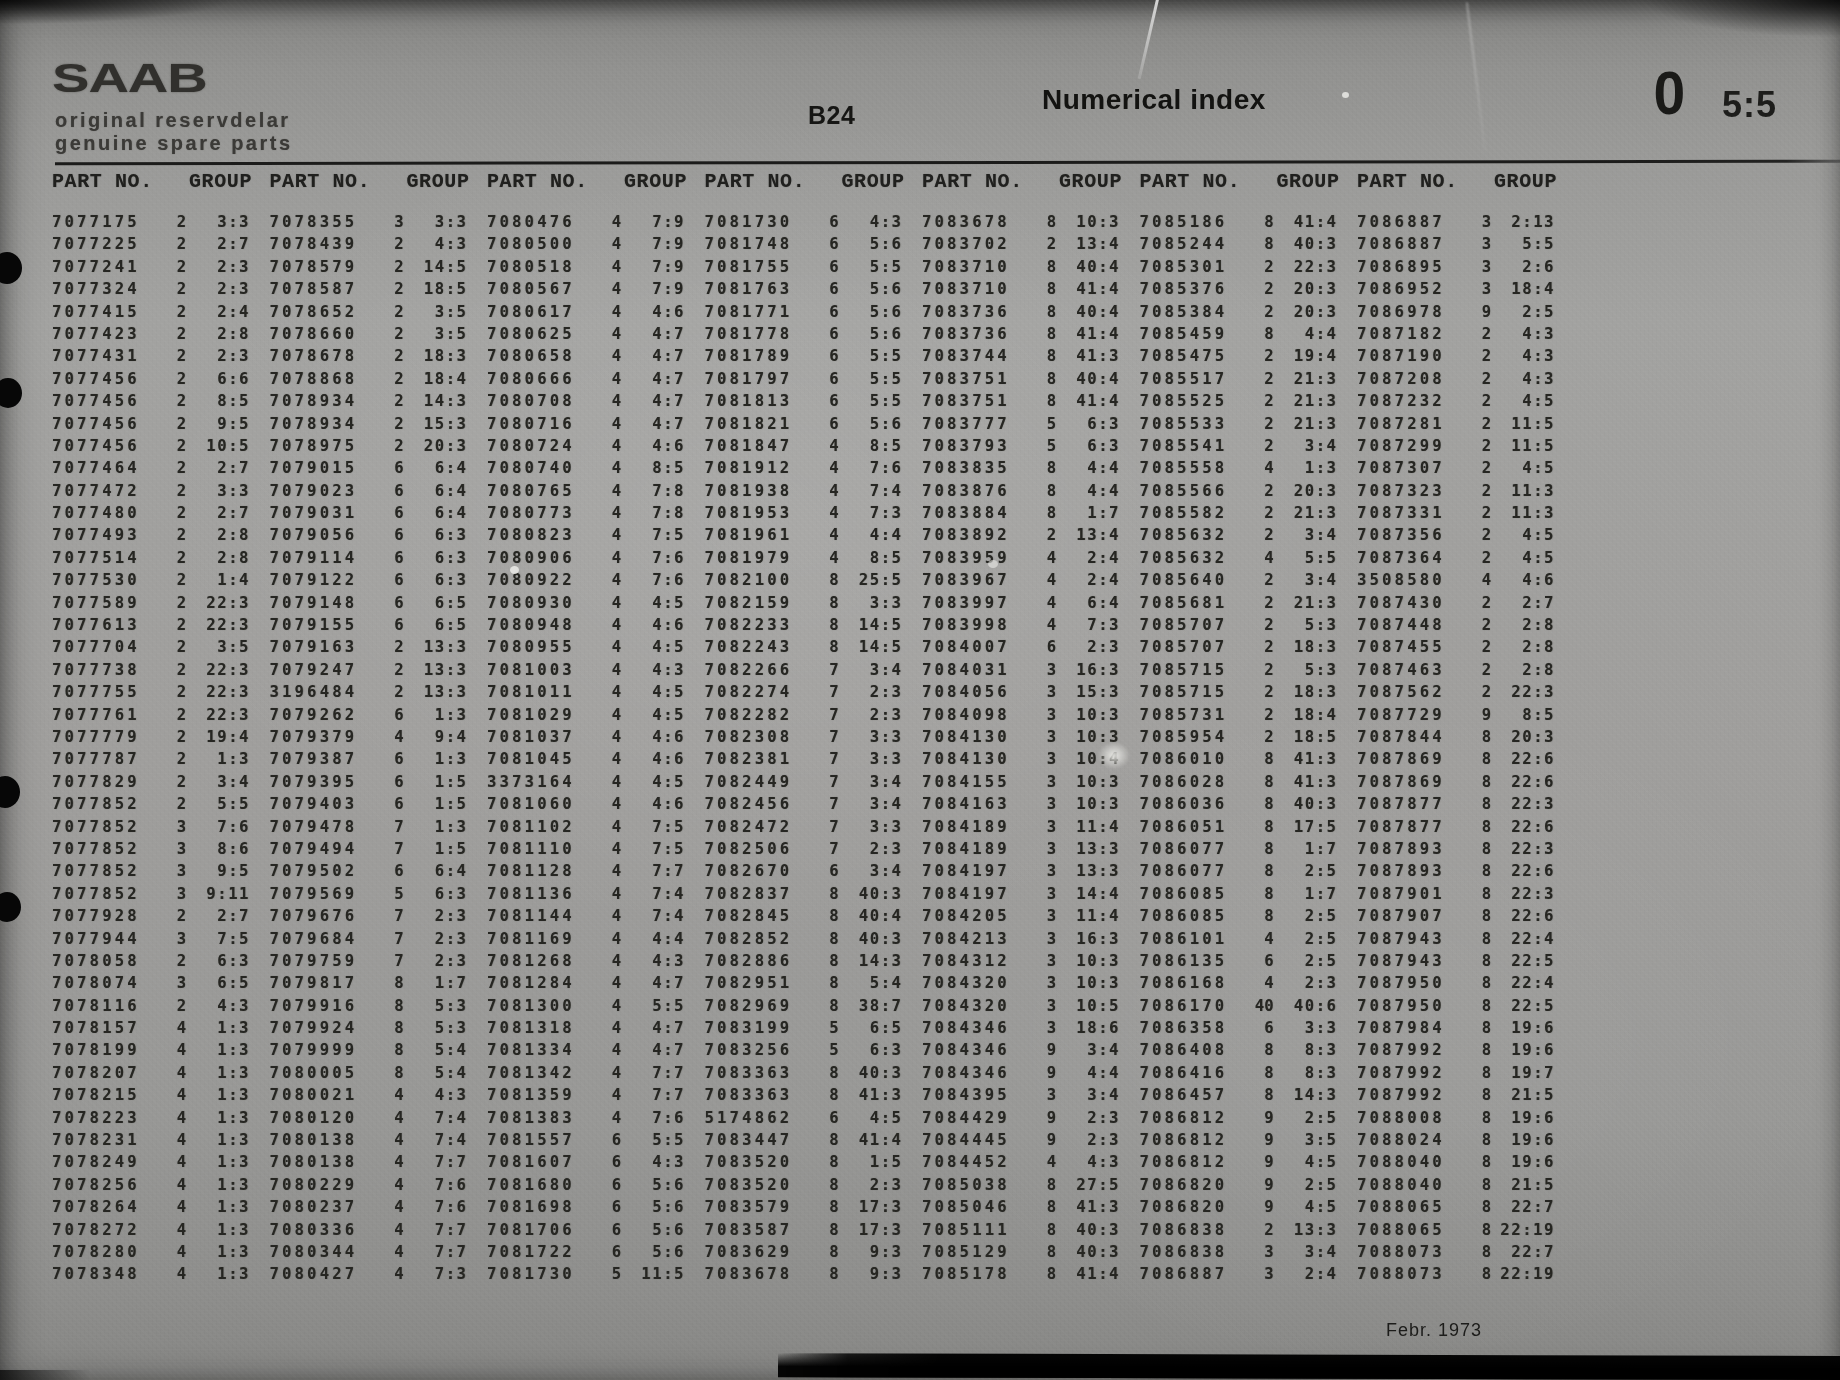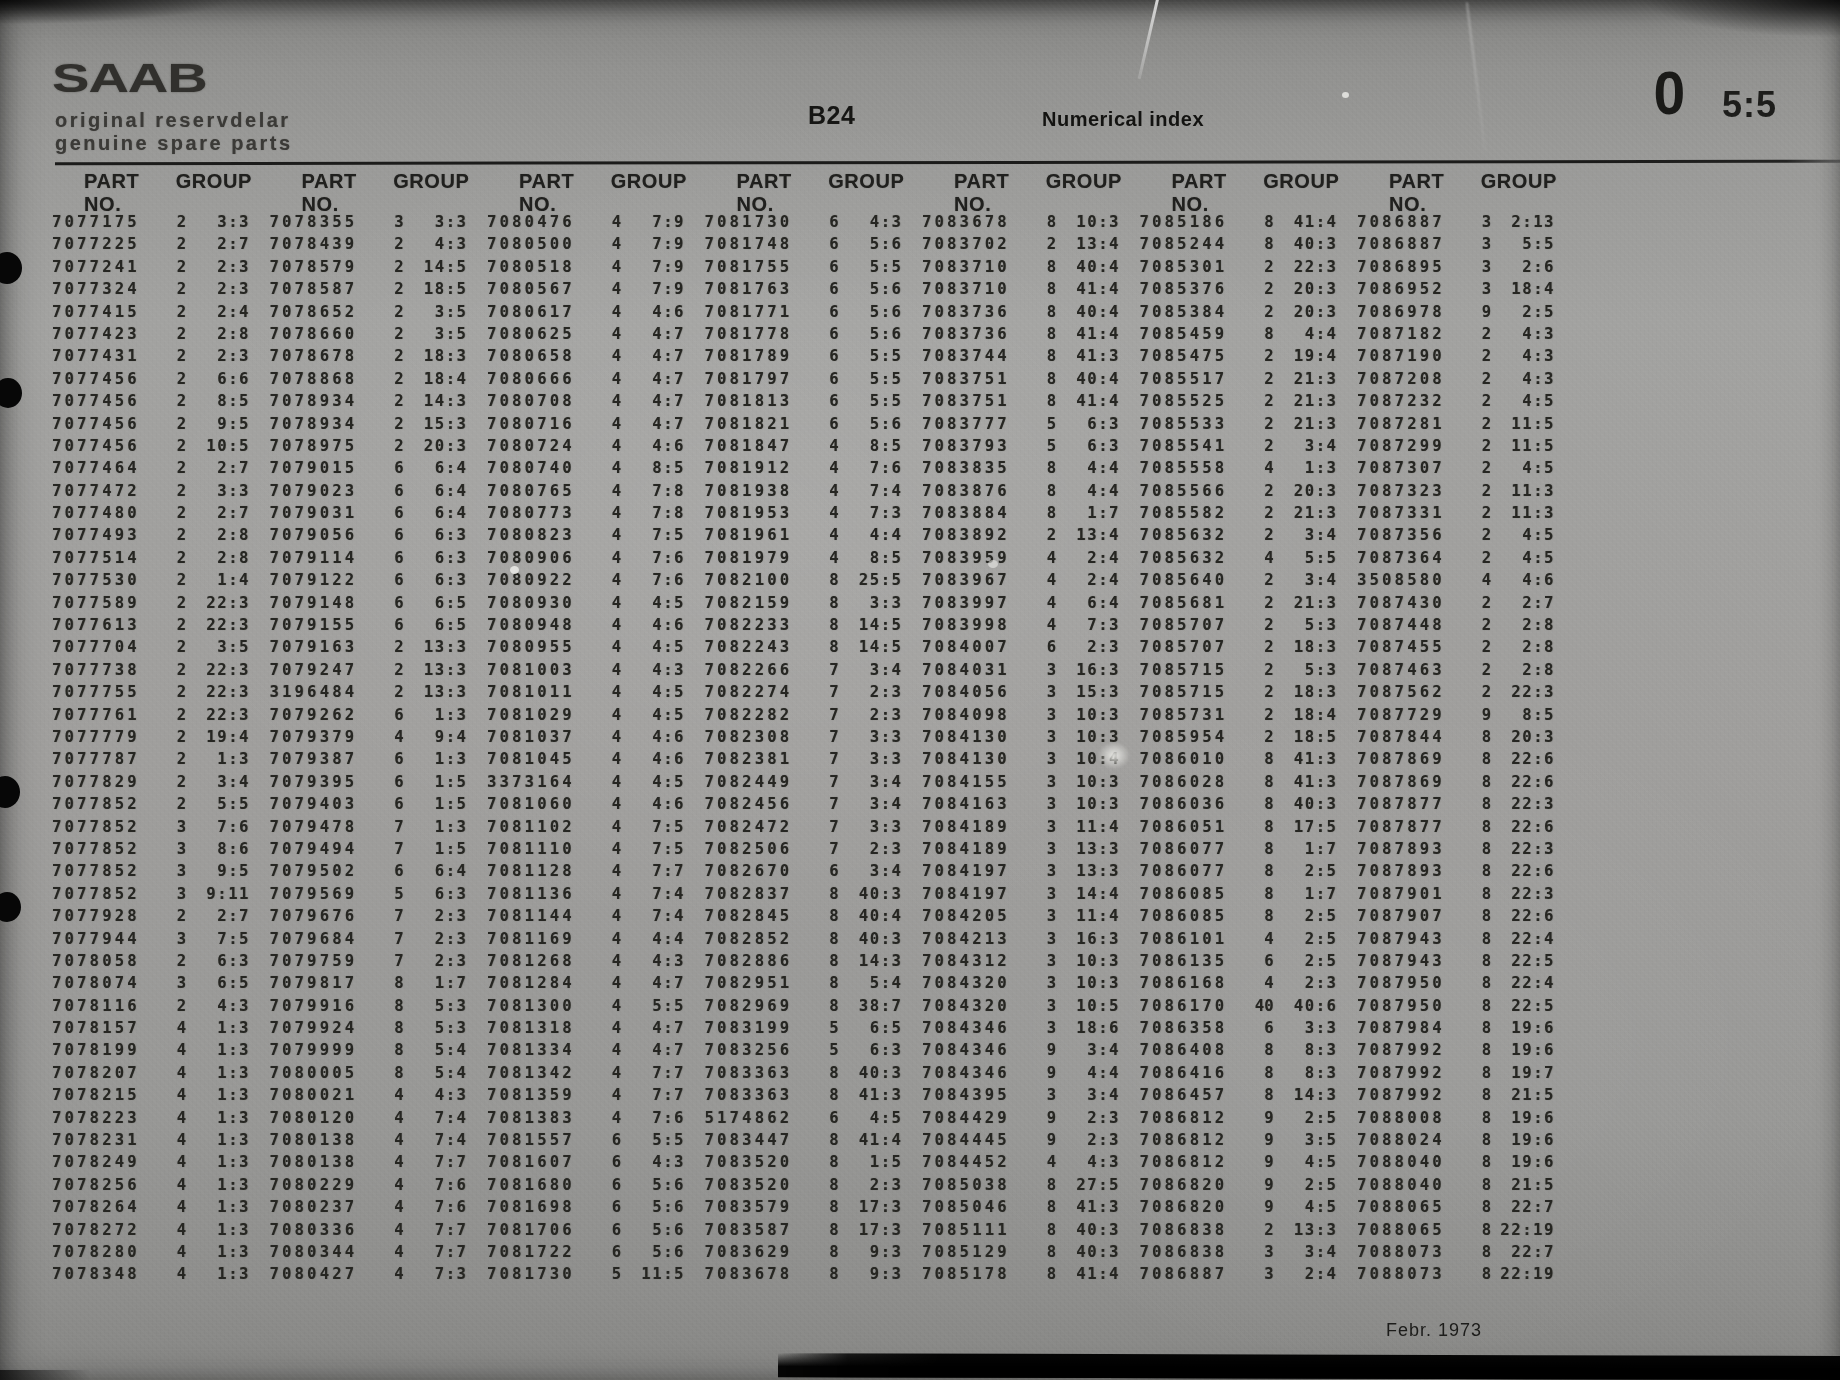--- a/index.html
+++ b/index.html
@@ -47,23 +47,23 @@
     position:absolute;left:55px;right:0;top:161px;height:3px;
     background:linear-gradient(90deg,#1b1b1a 0 86%,#232322 97%,rgba(20,20,20,.4));
     transform:rotate(-0.08deg);
   }
   .doc-code{
     position:absolute;left:808px;top:101px;
     font-family:"Liberation Sans",sans-serif;font-weight:bold;
     font-size:25px;color:#161614;letter-spacing:.5px;
   }
   .doc-title{
-    position:absolute;left:1042px;top:108px;
+    position:absolute;left:1042px;top:84px;
     font-family:"Liberation Sans",sans-serif;font-weight:bold;
-    font-size:20px;color:#131311;letter-spacing:.5px;
+    font-size:28px;color:#131311;letter-spacing:.5px;
   }
   .sec-letter{
     position:absolute;left:1652px;top:62px;
     font-family:"Liberation Sans",sans-serif;font-weight:bold;
     font-size:62px;color:#1a1a18;transform:scale(.92,1);line-height:1;
   }
   .sec-page{
     position:absolute;left:1722px;top:84px;
     font-family:"Liberation Sans",sans-serif;font-weight:bold;
     font-size:36px;color:#1d1d1b;letter-spacing:1px;
@@ -71,24 +71,23 @@
   
   .table{
     position:absolute;left:52px;top:170px;width:1505px;
     display:grid;grid-template-columns:repeat(7,200px);
     justify-content:space-between;
   }
   .col{width:200px;}
   .col-head{
     display:flex;justify-content:space-between;align-items:baseline;
     height:26px;margin-bottom:15px;
-    font-family:Liberation Sans, sans-serif;font-weight:bold;
+    font-family:Liberation Mono, monospace;font-weight:bold;
     font-size:20px;color:#20201e;letter-spacing:.6px;
     text-shadow:0 0 1px rgba(40,40,36,.45);
-    margin-left:32px;
   }
   .row{
     display:grid;grid-template-columns:98px 36px 64px;
     height:22.4px;line-height:22.4px;
     font-size:15.5px;font-weight:bold;color:#262622;
     text-shadow:.4px .4px .8px rgba(55,55,50,.55);
   }
   .row .part{letter-spacing:3.2px;white-space:nowrap;}
   .row .grp{text-align:right;}
   .row .ref{text-align:right;letter-spacing:1.6px;white-space:nowrap;}

